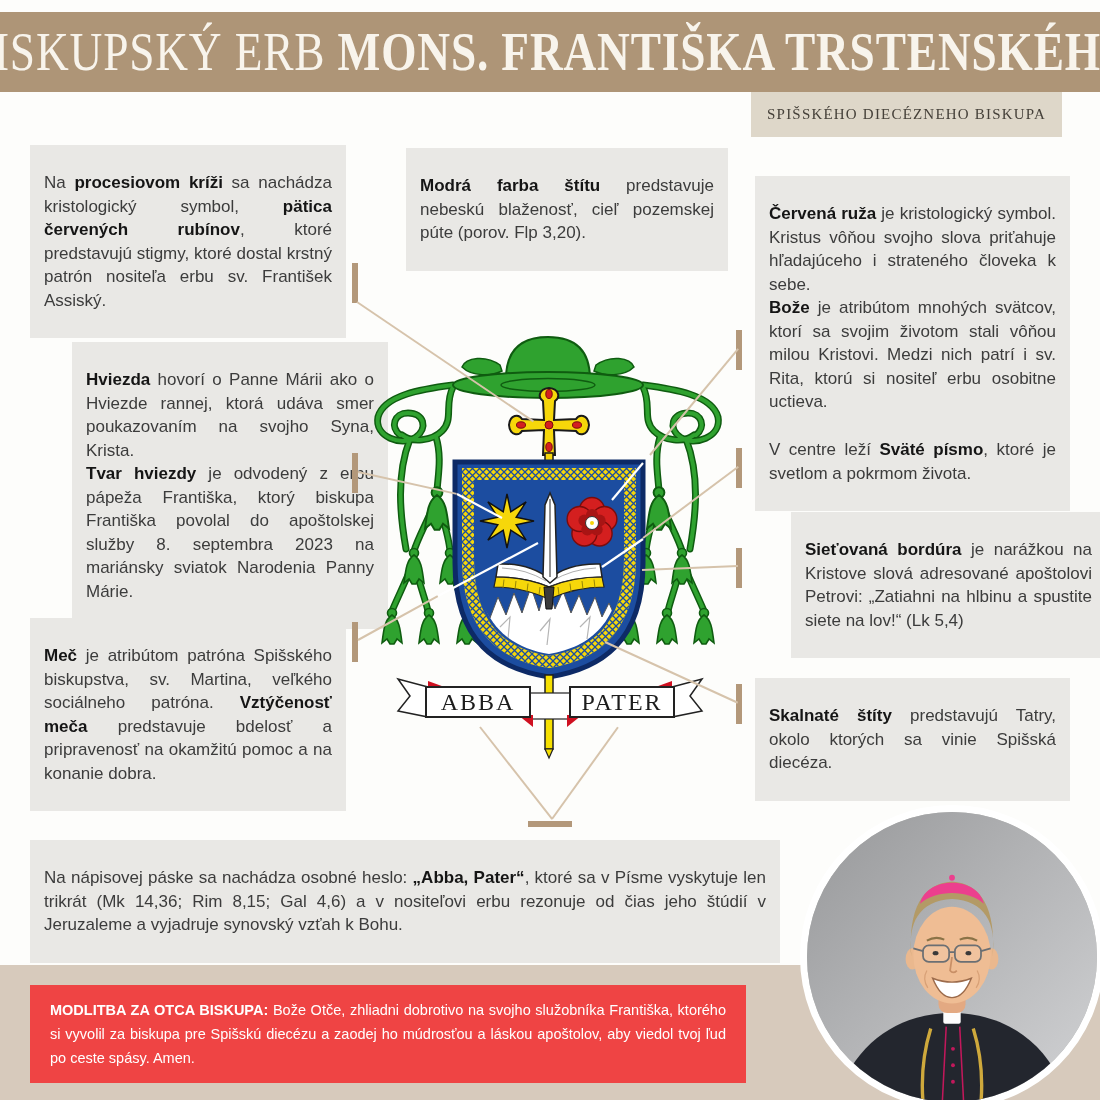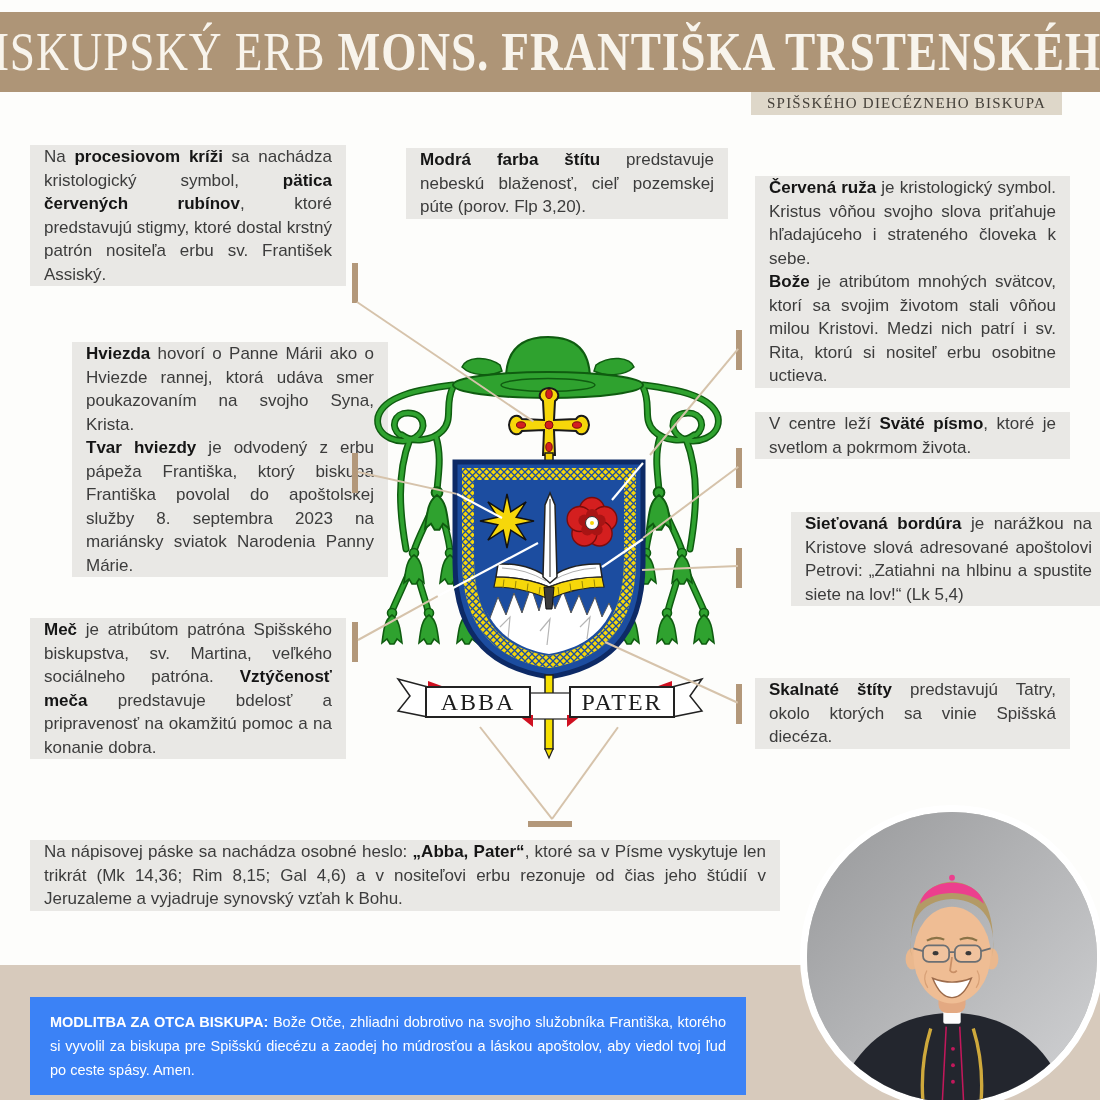--- a/index.html
+++ b/index.html
@@ -8,43 +8,43 @@
 
   
   .header-band{position:absolute;left:0;top:12px;width:1100px;height:80px;
        background:#ae9577;display:flex;align-items:center;justify-content:center;}
   .title{font-family:"Liberation Serif",serif;font-size:54px;color:#f8f4ec;
        white-space:nowrap;transform:scaleX(0.84);transform-origin:50% 50%;letter-spacing:1px;}
   .title .t-reg{font-weight:400;}
   .title .t-bold{font-weight:700;}
   .badge{position:absolute;top:92px;right:38px;background:#ded7c9;color:#454039;
        font-family:"Liberation Serif",serif;font-size:15px;letter-spacing:1.2px;
-       padding:3px 16px;white-space:nowrap;margin-left:8px;}
+       padding:14px 16px;white-space:nowrap;margin-left:8px;}
 
   
   .block{position:absolute;background:#e9e8e5;color:#3c3c3c;font-size:17px;
-       line-height:23.5px;text-align:justify;padding:0 14px;white-space:pre-wrap;}
+       line-height:23.5px;text-align:justify;padding:26px 14px;white-space:pre-wrap;}
   .block b{color:#151515;}
 
   
   .cline{position:absolute;height:2px;background:#d6c3ab;transform-origin:0 50%;z-index:6;}
   .vbar{position:absolute;width:6px;height:40px;background:#b3987a;z-index:6;}
   .hbar{position:absolute;width:44px;height:6px;background:#b3987a;z-index:6;}
 
   
   .coa{position:absolute;left:350px;top:325px;width:400px;height:450px;z-index:4;}
   .cord-dark{stroke:#0f5c10;stroke-width:7;fill:none;stroke-linecap:round;}
   .cord-light{stroke:#2fa22f;stroke-width:4;fill:none;stroke-linecap:round;}
   .tassel{fill:#2fa22f;stroke:#0f5c10;stroke-width:1.6;}
   .motto{font-family:"Liberation Serif",serif;font-size:24px;fill:#1d1d1d;letter-spacing:2px;}
 
   
   .bottom-band{position:absolute;left:0;top:965px;width:1100px;height:135px;background:#d7cabc;z-index:1;}
-  .prayer-box{position:absolute;left:30px;top:985px;width:676px;background:#3b82f6;
-       color:#fff;font-size:14.5px;line-height:24px;padding:13px 20px;text-align:justify;z-index:2;margin-top:12px;}
+  .prayer-box{position:absolute;left:30px;top:985px;width:676px;background:#ef4444;
+       color:#fff;font-size:14.5px;line-height:24px;padding:13px 20px;text-align:justify;z-index:2;}
   .prayer-box b{color:#fff;}
 
   
   .photo{position:absolute;left:800px;top:805px;width:290px;height:290px;border:7px solid #fff;
        border-radius:50%;overflow:hidden;z-index:8;background:#b8b8b6;}
 </style>
 </head>
 <body>
 
 <div class="header-band">

